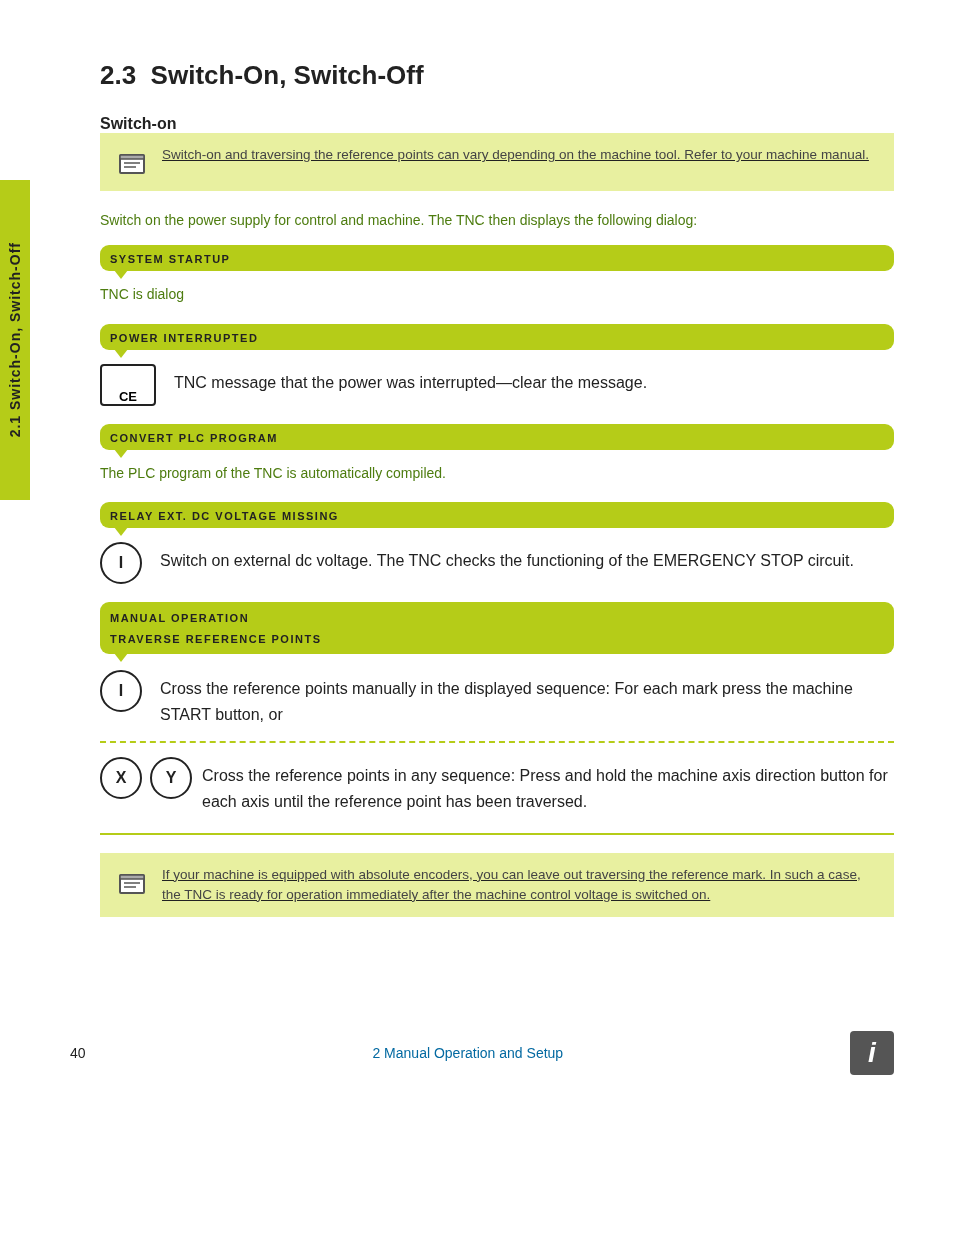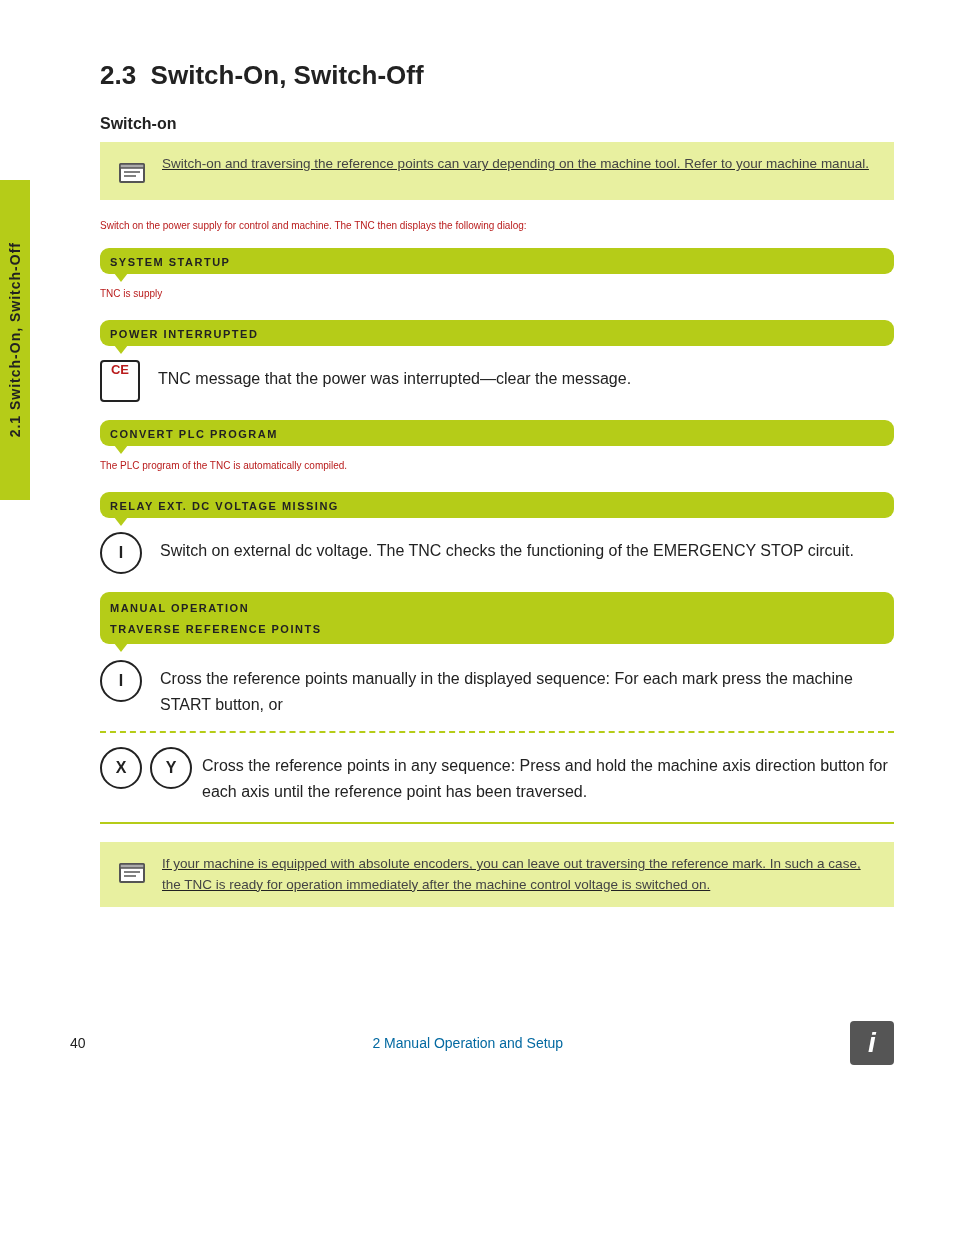--- a/index.html
+++ b/index.html
@@ -52,21 +52,21 @@
       color: #222;
       margin-bottom: 24px;
       border-bottom: none;
     }
 
     
     .section-heading {
       font-size: 16px;
       font-weight: bold;
       color: #222;
-      margin-bottom: 9px;
+      margin-bottom: 0;
     }
 
     
     .note-box {
       background: #e8f0a0;
       border: none;
       padding: 12px 16px;
       margin-bottom: 18px;
       display: flex;
       align-items: flex-start;
@@ -87,22 +87,22 @@
     }
 
     .note-text {
       font-size: 13.5px;
       color: #444;
       line-height: 1.5;
     }
 
     
     .body-text {
-      font-size: 10px;
-      color: #b91c1c;
+      font-size: 14px;
+      color: #4d7c0f;
       line-height: 1.6;
       margin-bottom: 14px;
     }
 
     
     .dialog-bar {
       background: #b5cc18;
       padding: 5px 10px;
       margin-bottom: 12px;
       position: relative;
@@ -221,30 +221,30 @@
       font-style: italic;
       display: flex;
       align-items: center;
       justify-content: center;
       border-radius: 4px;
     }
 
     
     .key-btn-ce {
       flex-shrink: 0;
-      width: 40px;
+      width: 56px;
       height: 42px;
       border: 2.5px solid #222;
       border-radius: 4px;
       display: flex;
-      align-items: flex-start;
+      align-items: flex-end;
       justify-content: center;
       font-size: 13px;
       font-weight: bold;
-      color: #b91c1c;
+      color: #000000;
       background: #fff;
     }
   </style>
 </head>
 <body>
 
 <div class="sidebar-tab">
   <span class="sidebar-tab-text">2.1 Switch-On, Switch-Off</span>
 </div>
 
@@ -269,21 +269,21 @@
     <p class="note-text">Switch-on and traversing the reference points can vary depending on the machine tool. Refer to your machine manual.</p>
   </div>
 
   <p class="body-text">Switch on the power supply for control and machine. The TNC then displays the following dialog:</p>
 
   <div class="dialog-section">
     <div class="dialog-bar">
       <span class="dialog-bar-label">SYSTEM STARTUP</span>
       <div class="dialog-bar-arrow"></div>
     </div>
-    <p class="body-text" style="margin-top:10px;">TNC is supply</p>
+    <p class="body-text" style="margin-top:10px;">TNC is dialog</p>
   </div>
 
   <div class="dialog-section">
     <div class="dialog-bar">
       <span class="dialog-bar-label">POWER INTERRUPTED</span>
       <div class="dialog-bar-arrow"></div>
     </div>
     <div class="key-row" style="margin-top:14px;">
       <div class="key-btn-ce">
         <span>CE</span>

